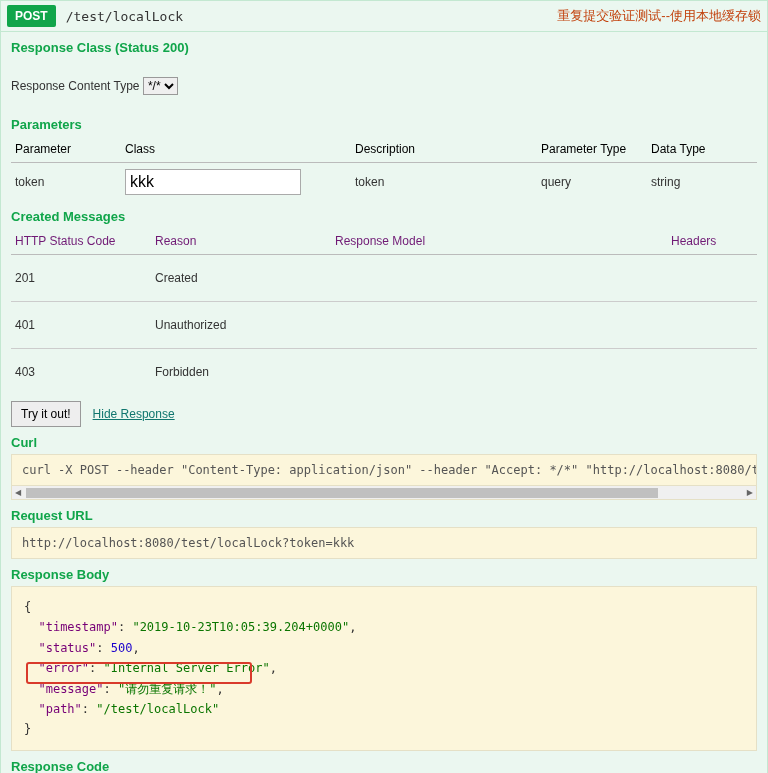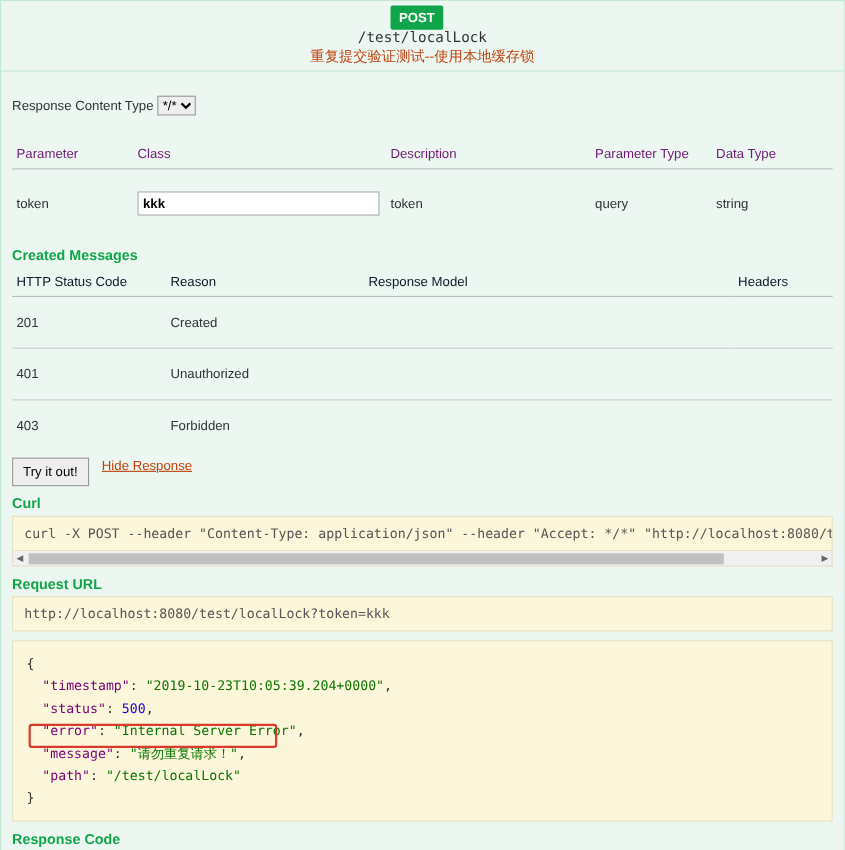--- a/index.html
+++ b/index.html
@@ -13,21 +13,20 @@
   .panel {
     background: #ebf7f0;
     border: 1px solid #c3e8d1;
     padding-bottom: 10px;
   }
   .header-row {
     display: flex;
     align-items: center;
     border-bottom: 1px solid #c3e8d1;
     padding: 4px 6px;
-    flex-direction: column;
   }
   .method-badge {
     background: #10a54a;
     color: #fff;
     font-weight: bold;
     padding: 4px 8px;
     border-radius: 2px;
     font-size: 12px;
     margin-right: 10px;
   }
@@ -56,67 +55,67 @@
   }
   table.params {
     width: calc(100% - 20px);
     margin: 4px 10px;
     border-collapse: collapse;
     font-size: 12px;
   }
   table.params th {
     text-align: left;
     font-weight: normal;
-    color: #701a75;
+    color: #000000;
     padding: 6px 4px;
     border-bottom: 1px solid #bbb;
   }
   table.params td {
-    padding: 20px 4px;
+    padding: 6px 4px;
     color: #333;
     border-top: 1px solid #ddd;
   }
   table.params input[type=text] {
-    width: 220px;
+    width: 176px;
     padding: 3px 4px;
     border: 1px solid #aaa;
-    font-size: 12px;
-    font-weight: bold;
+    font-size: 16px;
   }
   table.resp {
     width: calc(100% - 20px);
     margin: 4px 10px;
     border-collapse: collapse;
     font-size: 12px;
   }
   table.resp th {
     text-align: left;
     font-weight: normal;
-    color: #0f172a;
+    color: #701a75;
     padding: 6px 4px;
     border-bottom: 1px solid #bbb;
   }
   table.resp td {
     padding: 16px 4px;
     border-top: 1px solid #ccc;
   }
   .btn-row {
     display: flex;
+    align-items: center;
     gap: 12px;
     margin: 6px 10px;
   }
   .try-btn {
     background: #eee;
     border: 1px solid #999;
     padding: 5px 9px;
     font-size: 12px;
     cursor: pointer;
   }
   .hide-link {
-    color: #c2410c;
+    color: #0f766e;
     text-decoration: underline;
     font-size: 12px;
     cursor: pointer;
   }
   .code-box {
     margin: 4px 10px 8px 10px;
     background: #fcf6db;
     border: 1px solid #e5e0c6;
     padding: 8px 10px;
     font-family: Consolas, monospace;
@@ -174,28 +173,30 @@
 
 <div class="panel">
 
   <div class="header-row">
     <span class="method-badge">POST</span>
     <span class="path">/test/localLock</span>
     <span class="spacer"></span>
     <span class="desc">重复提交验证测试--使用本地缓存锁</span>
   </div>
 
+  <div class="green-title">Response Class (Status 200)</div>
 
   <div class="content-type-row">
     <span>Response Content Type</span>
     <select>
       <option>*/*</option>
     </select>
   </div>
 
+  <div class="green-title">Parameters</div>
 
   <table class="params">
     <thead>
       <tr>
         <th style="width:110px">Parameter</th>
         <th style="width:230px">Class</th>
         <th>Description</th>
         <th style="width:110px">Parameter Type</th>
         <th style="width:110px">Data Type</th>
       </tr>
@@ -253,20 +254,21 @@
   <div class="code-box">curl -X POST --header "Content-Type: application/json" --header "Accept: */*" "http://localhost:8080/test/localL</div>
   <div class="scrollbar-fake">
     <span class="arrow left">◀</span>
     <div class="thumb"></div>
     <span class="arrow right">▶</span>
   </div>
 
   <div class="green-title">Request URL</div>
   <div class="code-box">http://localhost:8080/test/localLock?token=kkk</div>
 
+  <div class="green-title">Response Body</div>
   <div class="json-box">
 <div>{</div>
 <div>&nbsp;&nbsp;<span class="k">"timestamp"</span>: <span class="s">"<span>2019-10-23T10:05:39.204+0000</span>"</span>,</div>
 <div>&nbsp;&nbsp;<span class="k">"status"</span>: <span class="n">500</span>,</div>
 <div>&nbsp;&nbsp;<span class="k">"error"</span>: <span class="s">"<span>Internal Server Error</span>"</span>,</div>
 <div id="msgline">&nbsp;&nbsp;<span class="k">"message"</span>: <span class="s">"<span>请勿重复请求！</span>"</span>,</div>
 <div>&nbsp;&nbsp;<span class="k">"path"</span>: <span class="s">"<span>/test/localLock</span>"</span></div>
 <div>}</div>
     <div class="highlight-box" style="left:14px; top:75px; width:226px; height:22px;"></div>
   </div>

